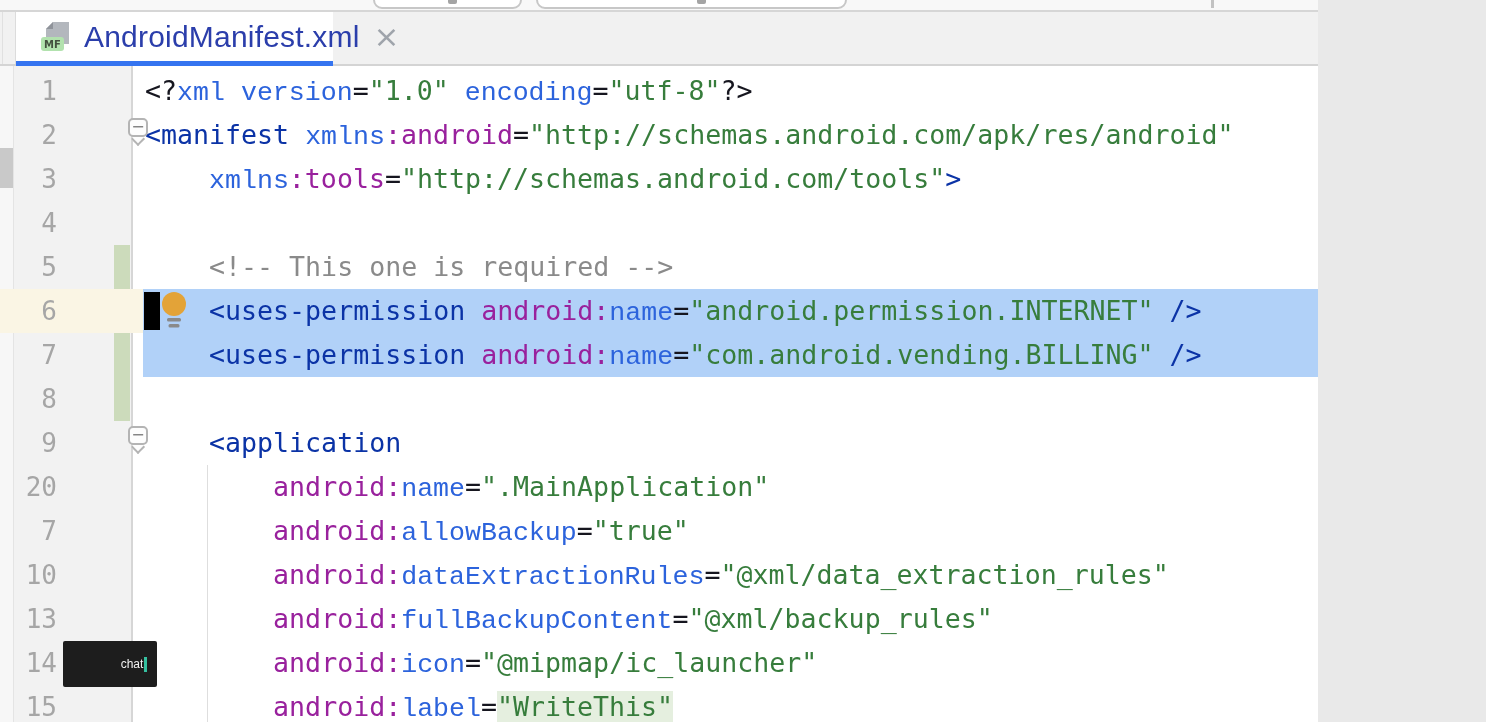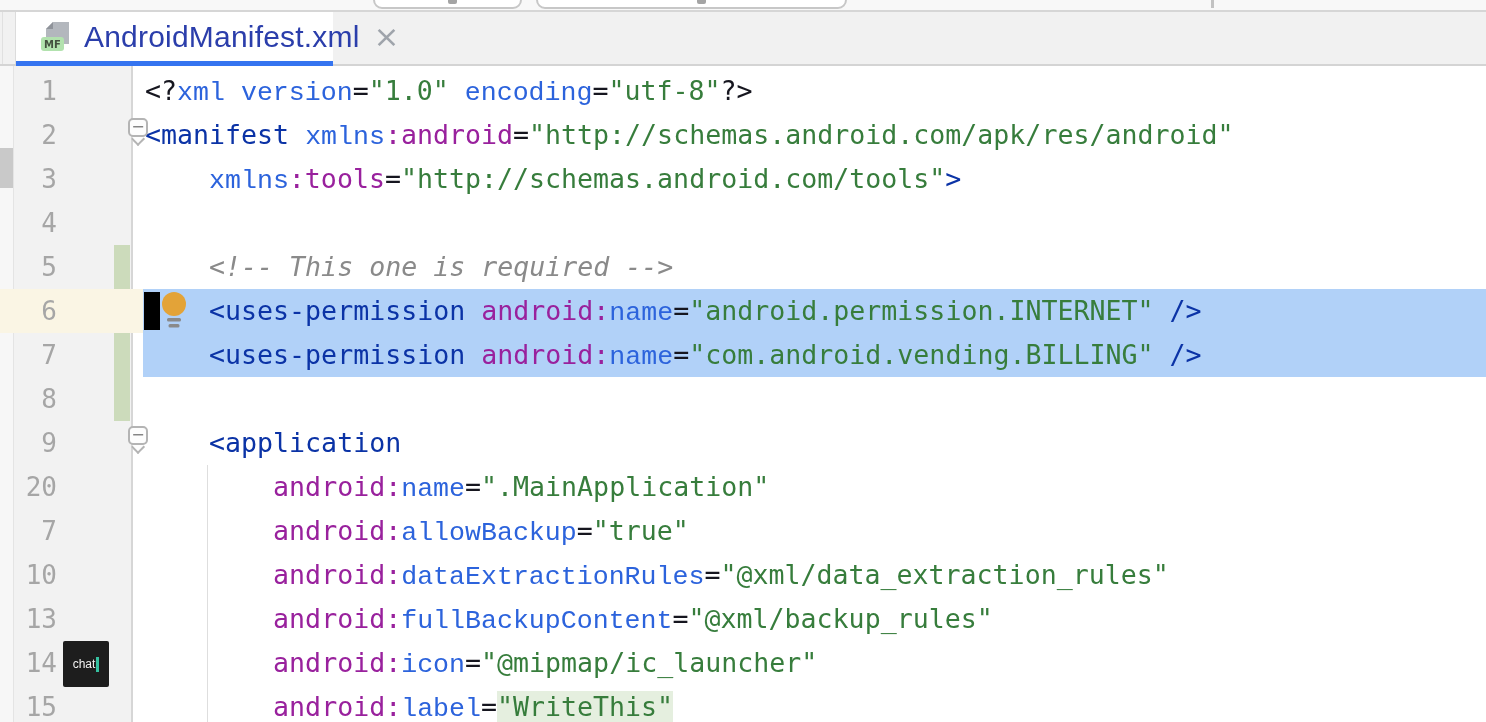--- a/index.html
+++ b/index.html
@@ -1,17 +1,17 @@
 <!DOCTYPE html>
 <html style="--tab_underline: #3574f0; --selection: #b1d1f8; --caret_line_bg: #faf5e4; --vcs_added: #ccdbbb; --tag: #0b33a6; --attribute: #2c63dc; --namespace: #99219d; --string: #377d3c; --string_highlight_bg: #e5efdf; --comment: #8a8a8a; --punct: #16161f; --line_number: #a6a6a6;"><head>
 <meta charset="utf-8">
 <style>
   html,body{margin:0;padding:0;background:#e9e9e9;}
   #canvas{
-    position:relative;width:1486px;height:722px;overflow:hidden;background:#fff;
+    position:relative;width:1318px;height:722px;overflow:hidden;background:#fff;
     font-family:"Liberation Sans","DejaVu Sans",sans-serif;
     -webkit-font-smoothing:antialiased;
   }
   
   .top-strip{position:absolute;left:0;top:0;width:1486px;height:11px;background:#f8f8f8;}
   .top-strip-divider{position:absolute;left:0;top:10px;width:1486px;height:2px;background:#d6d6d6;}
   .cutoff-widget{position:absolute;top:-12px;height:21px;background:#fff;border:2px solid #c7c7c7;border-radius:9px;box-sizing:border-box;}
   .cutoff-widget.w1{left:373px;width:149px;}
   .cutoff-widget.w2{left:536px;width:311px;}
   .cutoff-dot{position:absolute;top:0;width:9px;height:4px;background:#a4a4a4;border-radius:0 0 2px 2px;}
@@ -52,27 +52,27 @@
   .code-lines{position:relative;padding-top:3px;}
   .code-row{height:44px;line-height:44px;white-space:pre;padding-left:12px;
             font-family:"DejaVu Sans Mono","Liberation Mono",monospace;font-size:26.6px;color:#16161f;}
   .code-row.selected-row{background:linear-gradient(to right,#ffffff 10px,var(--selection,#b1d1f8) 10px);}
   .code-row.caret-row{background:linear-gradient(to right,var(--caret_line_bg,#faf5e4) 10px,var(--selection,#b1d1f8) 10px);}
   .tok-t{color:var(--tag,#0b33a6);}
   .tok-a{color:var(--attribute,#2c63dc);font-family:Liberation Mono, monospace;}
   .tok-n{color:var(--namespace,#99219d);}
   .tok-s{color:var(--string,#377d3c);}
   .tok-sh{color:var(--string,#377d3c);background:var(--string_highlight_bg,#e5efdf);}
-  .tok-c{color:var(--comment,#8a8a8a);font-style:italic;}
+  .tok-c{color:var(--comment,#8a8a8a);}
   .tok-p{color:var(--punct,#16161f);}
   .caret-block{position:absolute;left:11px;top:226px;width:16px;height:38px;background:#000;z-index:4;}
   .bulb{position:absolute;left:28px;top:225px;z-index:4;}
   
   .chat-overlay{position:absolute;left:63px;top:575px;width:46px;height:46px;background:#1d1d1d;border-radius:2px;
-                display:flex;align-items:center;justify-content:center;z-index:6;}
+                display:flex;align-items:center;justify-content:center;z-index:6;padding-left:48px;}
   .chat-overlay span{color:#f2f2f2;font-size:12px;font-family:"Liberation Sans",sans-serif;}
   .chat-caret{display:inline-block;width:3px;height:15px;background:#35c0a0;margin-left:1px;vertical-align:middle;}
 </style>
 </head>
 <body>
 
 <div id="canvas">
 
   <div class="top-strip">
     <div class="cutoff-widget w1"></div>

